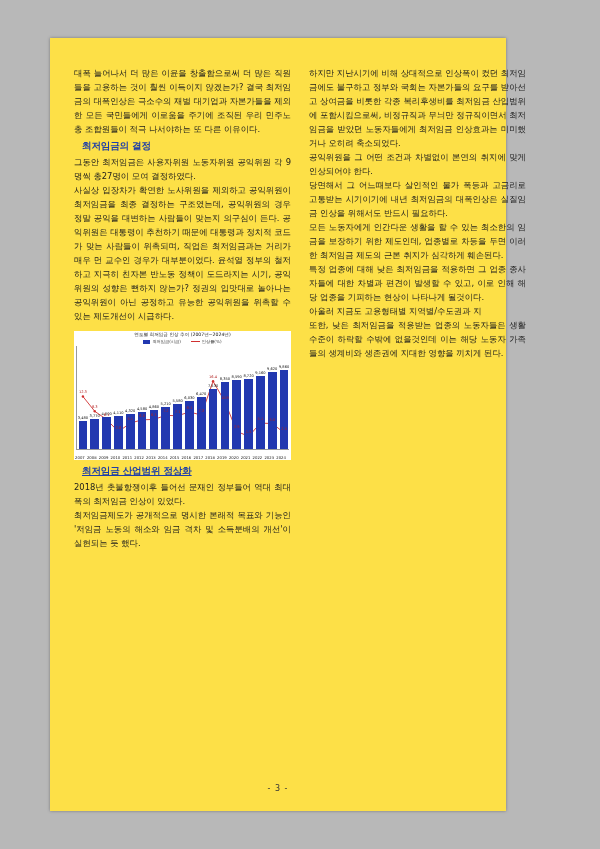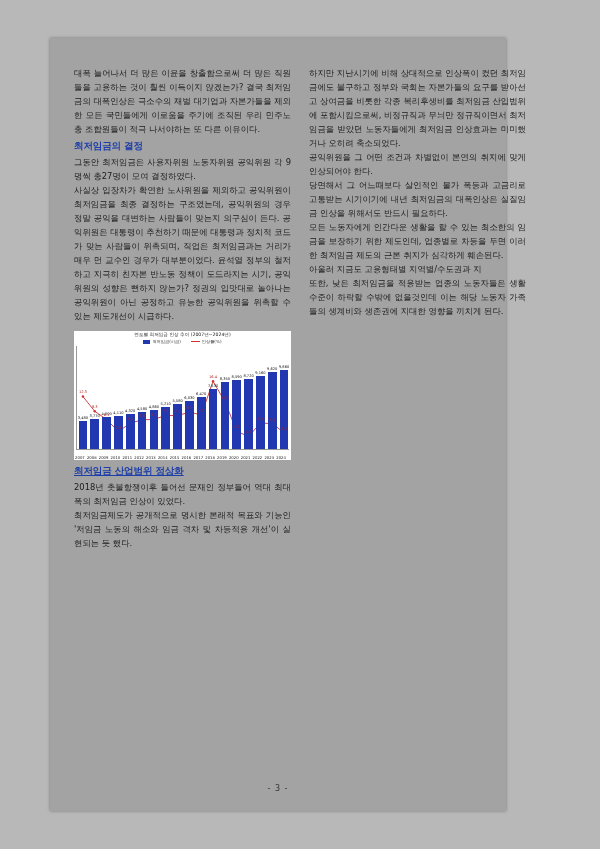--- a/index.html
+++ b/index.html
@@ -12,21 +12,21 @@
     height: 849px;
     font-family: "DejaVu Sans", "Liberation Sans", sans-serif;
     overflow: hidden;
   }
   .page {
     position: absolute;
     left: 50px;
     top: 38px;
     width: 456px;
     height: 773px;
-    background: #a3a3a3;
+    background: #fde047;
     box-shadow: 0 0 3px rgba(0,0,0,0.35);
     box-sizing: border-box;
   }
   .content {
     position: absolute;
     left: 24px;
     top: 28px;
     width: 452px;
     height: 690px;
     display: flex;
@@ -39,21 +39,21 @@
   p.body {
     margin: 0 0 0 0;
     font-size: 8.4px;
     line-height: 14.0px;
     text-align: justify;
     text-justify: inter-ideograph;
     color: #1b1b1b;
     word-break: break-all;
   }
   .heading {
-    margin: 3px 0 2px 0;
+    margin: 3px 0 2px 8px;
     font-size: 9.6px;
     font-weight: bold;
     color: #1f3fa8;
     line-height: 14px;
     letter-spacing: -0.2px;
   }
   .heading.underline {
     text-decoration: underline;
   }
 
@@ -276,27 +276,28 @@
             <div class="xlabel" style="left: 159.75px; bottom: 0px; position: absolute;">2020</div>
             <div class="xlabel" style="left: 171.583px; bottom: 0px; position: absolute;">2021</div>
             <div class="xlabel" style="left: 183.417px; bottom: 0px; position: absolute;">2022</div>
             <div class="xlabel" style="left: 195.25px; bottom: 0px; position: absolute;">2023</div>
             <div class="xlabel" style="left: 207.083px; bottom: 0px; position: absolute;">2024</div>
           </div>
       </div>
 
       <div class="heading underline">최저임금 산업범위 정상화</div>
       <p class="body">2018년 촛불항쟁이후 들어선 문재인 정부들어 역대 최대폭의 최저임금 인상이 있었다.</p>
-      <p class="body">최저임금제도가 공개적으로 명시한 본래적 목표와 기능인 '저임금 노동의 해소와 임금 격차 및 차등적용 개선'이 실현되는 듯 했다.</p>
+      <p class="body">최저임금제도가 공개적으로 명시한 본래적 목표와 기능인 '저임금 노동의 해소와 임금 격차 및 소득분배의 개선'이 실현되는 듯 했다.</p>
     </div>
 
     <div class="col">
       <p class="body">하지만 지난시기에 비해 상대적으로 인상폭이 컸던 최저임금에도 불구하고 정부와 국회는 자본가들의 요구를 받아선고 상여금을 비롯한 각종 복리후생비를 최저임금 산입범위에 포함시킴으로써, 비정규직과 무늬만 정규직이면서 최저임금을 받았던 노동자들에게 최저임금 인상효과는 미미했거나 오히려 축소되었다.</p>
       <p class="body">공익위원을 그 어떤 조건과 차별없이 본연의 취지에 맞게 인상되어야 한다.</p>
       <p class="body">당면해서 그 어느때보다 살인적인 물가 폭등과 고금리로 고통받는 시기이기에 내년 최저임금의 대폭인상은 실질임금 인상을 위해서도 반드시 필요하다.</p>
       <p class="body">모든 노동자에게 인간다운 생활을 할 수 있는 최소한의 임금을 보장하기 위한 제도인데, 업종별로 차등을 두면 이러한 최저임금 제도의 근본 취지가 심각하게 훼손된다.</p>
+      <p class="body">특정 업종에 대해 낮은 최저임금을 적용하면 그 업종 종사자들에 대한 차별과 편견이 발생할 수 있고, 이로 인해 해당 업종을 기피하는 현상이 나타나게 될것이다.</p>
       <p class="body">아울러 지금도 고용형태별 지역별/수도권과 지</p>
       <p class="body">또한, 낮은 최저임금을 적용받는 업종의 노동자들은 생활수준이 하락할 수밖에 없을것인데 이는 해당 노동자 가족들의 생계비와 생존권에 지대한 영향을 끼치게 된다.</p>
     </div>
   </div>
 
   <div class="footer">- 3 -</div>
 </div>
 
 </body></html>

